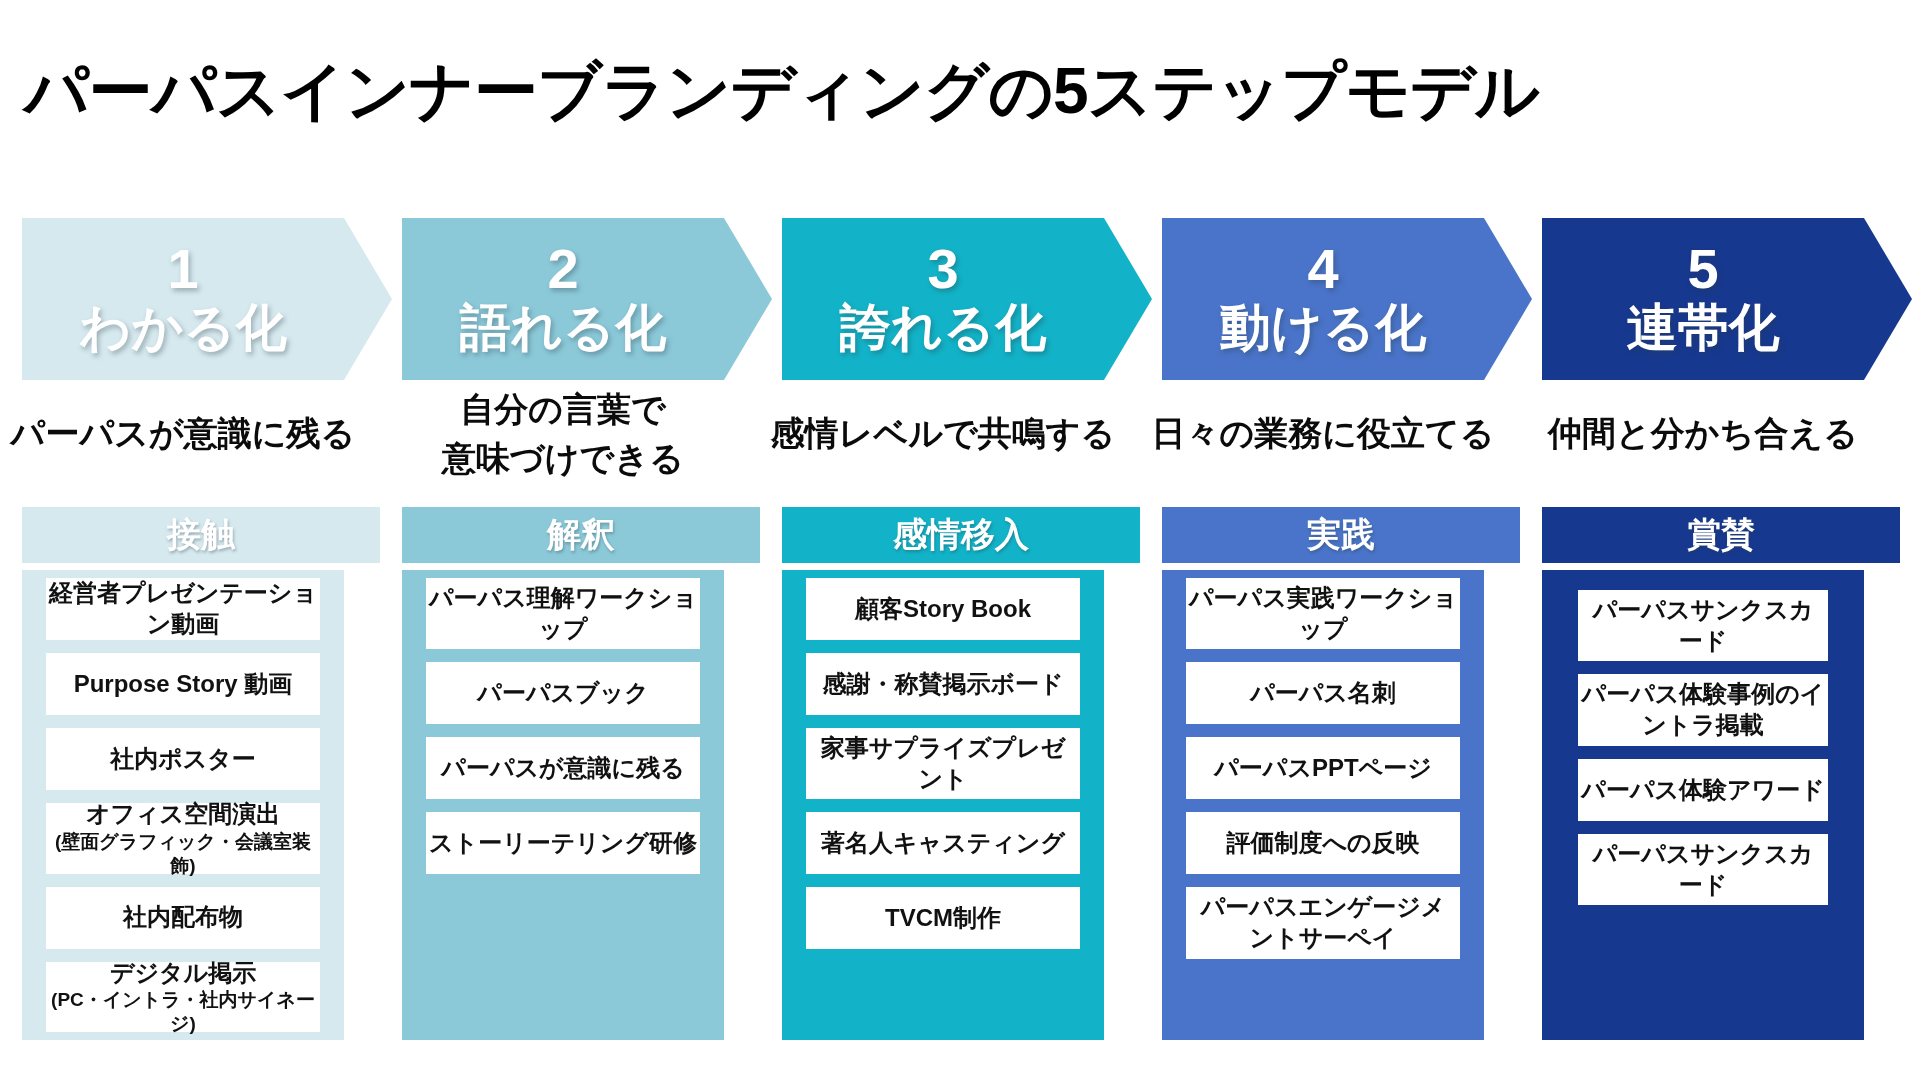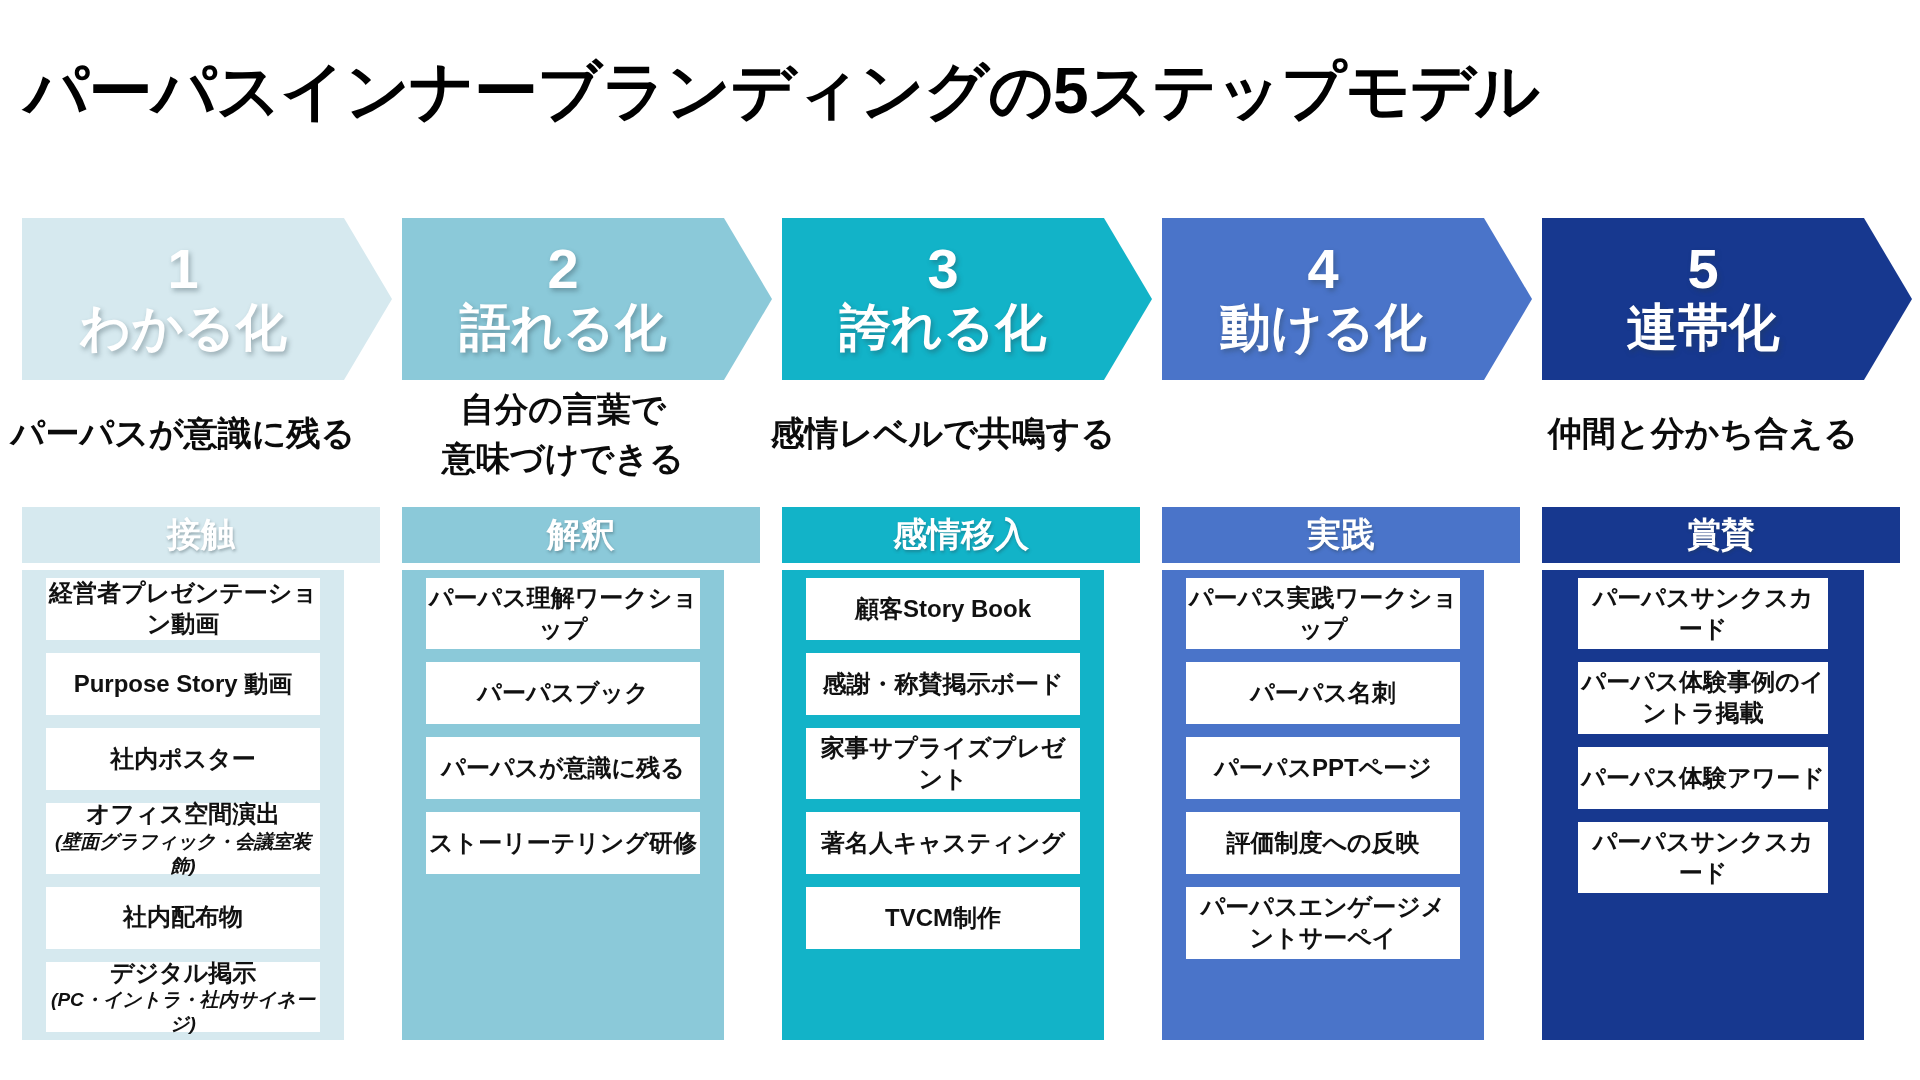--- a/index.html
+++ b/index.html
@@ -101,42 +101,41 @@
     left: 0;
     width: 322px;
     height: 470px;
     box-sizing: border-box;
     padding: 8px 24px;
     display: flex;
     flex-direction: column;
     gap: 13px;
     overflow: hidden;
   }
-  .col-body.narrow { padding: 8px 36px; }
+  .col-body.narrow { padding: 20px 36px; }
   .item {
     background: #ffffff;
     min-height: 62px;
     display: flex;
     flex-direction: column;
     align-items: center;
     justify-content: center;
     text-align: center;
     padding: 5px 3px;
     box-sizing: border-box;
     font-size: 24px;
     font-weight: 700;
     color: #111;
     line-height: 1.28;
     line-break: loose;
   }
   .item .sub {
     font-size: 19px;
     font-weight: 700;
     line-height: 1.25;
-    font-style: italic;
   }
 </style>
 </head>
 <body>
 
 <div class="canvas">
 
   <div class="title">パーパスインナーブランディングの5ステップモデル</div>
 
   <div class="step-col s0">
@@ -218,20 +217,21 @@
           <span>TVCM制作</span>
         </div>
     </div>
   </div>
 
   <div class="step-col s3">
     <div class="arrow" style="background-color: rgb(74, 116, 201);">
       <div class="step-number">4</div>
       <div class="step-name">動ける化</div>
     </div>
+    <div class="desc">日々の業務に役立てる</div>
     <div class="cat-header" style="background-color: rgb(74, 116, 201);">実践</div>
     <div class="col-body" style="background-color: rgb(74, 116, 201);">
       <div class="item">
           <span>パーパス実践ワークショップ</span>
         </div>
       <div class="item">
           <span>パーパス名刺</span>
         </div>
       <div class="item">
           <span>パーパスPPTページ</span>

